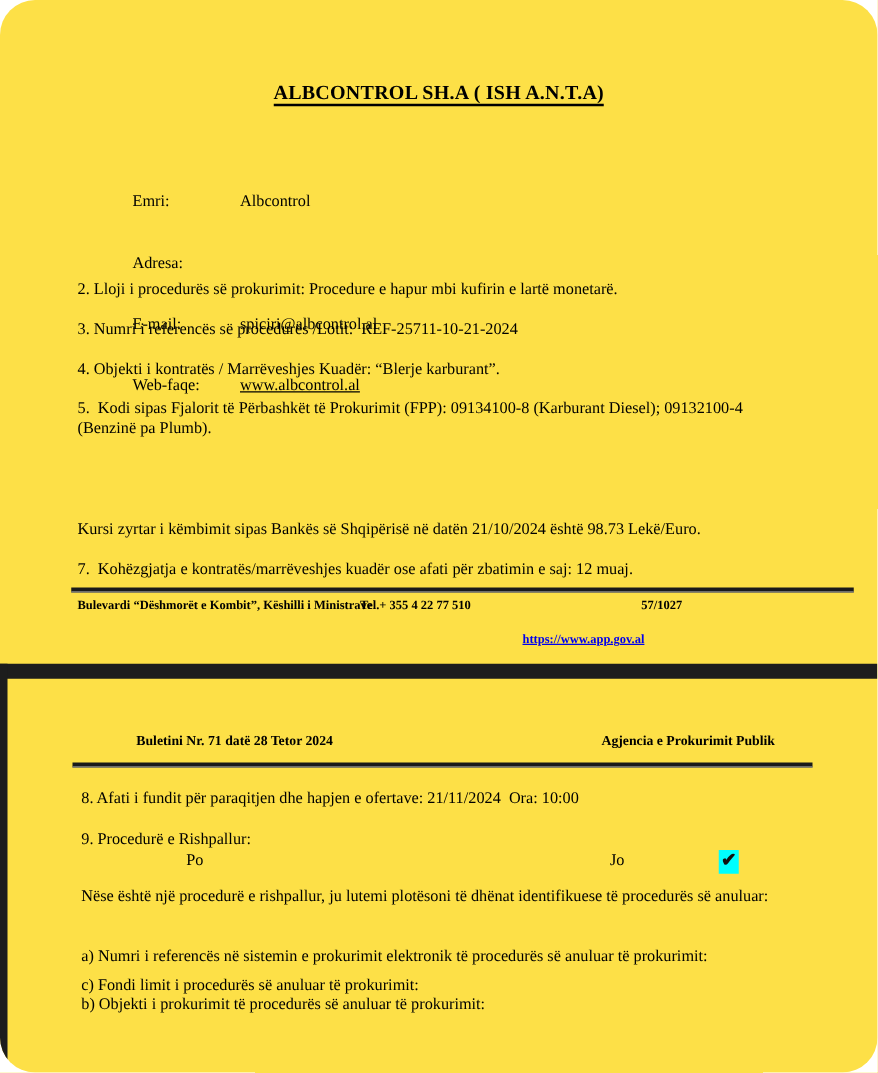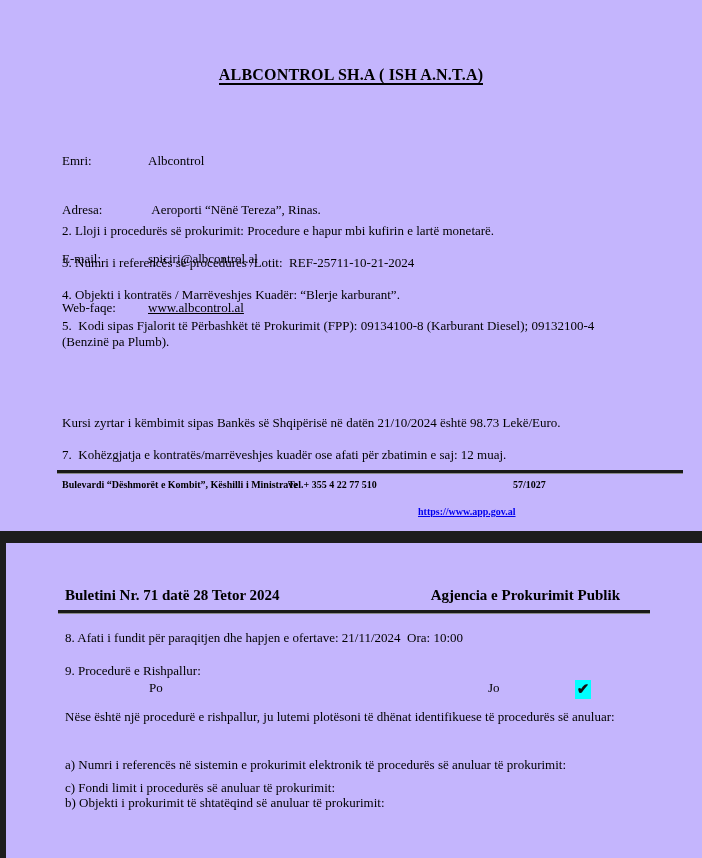--- a/index.html
+++ b/index.html
@@ -1,53 +1,54 @@
 <!DOCTYPE html>
 <html><head>
 <meta charset="utf-8">
 <style>
   html, body { margin: 0; padding: 0; background: #ffffff; }
   .doc {
     position: relative;
     width: 702px;
     height: 858px;
-    background: #c4b5fd;
+    background: #fde047;
     font-family: "Liberation Serif", "DejaVu Serif", serif;
     color: #000000;
     overflow: hidden;
+    border-radius: 28px;
   }
   .abs { position: absolute; }
   .txt {
     font-size: 13px;
     line-height: 16.4px;
     white-space: pre-wrap;
   }
   .para { left: 62px; width: 580px; }
   .title-wrap { left: 0; top: 66px; width: 702px; text-align: center; }
   .title-inner {
     font-size: 16px;
     font-weight: bold;
     border-bottom: 2px solid #000;
     padding-bottom: 0px;
     letter-spacing: 0.2px;
   }
   .contact { left: 62px; top: 120px; width: 580px; }
-  .contact-row { display: flex; }
+  .contact-row { display: flex; margin-left: 44px; }
   .contact-label { flex: 0 0 86px; }
   .u { text-decoration: underline; }
   .rule {
     background: #1a1a1a;
     height: 3px;
     border-bottom: 1px solid #8a8a8a;
   }
   .footer-txt { font-size: 10px; font-weight: bold; white-space: pre; }
   .link { color: #0000ee; text-decoration: underline; cursor: pointer; margin-top: 27px; }
   .sep-band { left: 0; top: 531px; width: 702px; height: 12px; background: #1d1d1d; }
   .edge-bar { left: 0; top: 531px; width: 6px; height: 327px; background: #1d1d1d; }
-  .hdr { font-size: 15px; font-weight: bold; white-space: pre; }
+  .hdr { font-size: 11px; font-weight: bold; white-space: pre; margin-left: 44px; }
   .checkbox {
     left: 575px; top: 680px;
     width: 16px; height: 19px;
     background: #00ffff;
     text-align: center;
     font-size: 15px;
     line-height: 19px;
     font-weight: bold;
     color: #111;
   }
@@ -62,21 +63,20 @@
   </div>
 
 
   <div class="abs txt contact">
     <div class="contact-row">
       <span class="contact-label">Emri:</span>
       <span>Albcontrol</span>
     </div>
     <div class="contact-row">
       <span class="contact-label">Adresa:</span>
-      <span> Aeroporti “Nënë Tereza”, Rinas.</span>
     </div>
     <div class="contact-row">
       <span class="contact-label">E-mail:</span>
       <span>spiciri@albcontrol.al</span>
     </div>
     <div class="contact-row">
       <span class="contact-label">Web-faqe:</span>
       <span class="u">www.albcontrol.al</span>
     </div>
   </div>
@@ -105,16 +105,16 @@
   <div class="abs txt" style="left:65px; top:663px; width:590px">9. Procedurë e Rishpallur:</div>
 
   <div class="abs txt" style="left:149px; top:680px">Po</div>
   <div class="abs txt" style="left:488px; top:680px">Jo</div>
   <div class="abs checkbox">
     <span>✔</span>
   </div>
 
   <div class="abs txt" style="left:65px; top:757px; width:590px">a) Numri i referencës në sistemin e prokurimit elektronik të procedurës së anuluar të prokurimit:</div>
   <div class="abs txt" style="left:65px; top:709px; width:580px">Nëse është një procedurë e rishpallur, ju lutemi plotësoni të dhënat identifikuese të procedurës së anuluar:</div>
-  <div class="abs txt" style="left:65px; top:795px; width:590px">b) Objekti i prokurimit të shtatëqind së anuluar të prokurimit:</div>
+  <div class="abs txt" style="left:65px; top:795px; width:590px">b) Objekti i prokurimit të procedurës së anuluar të prokurimit:</div>
   <div class="abs txt" style="left:65px; top:780px; width:590px">c) Fondi limit i procedurës së anuluar të prokurimit:</div>
 
 </div>
 
 </body></html>

